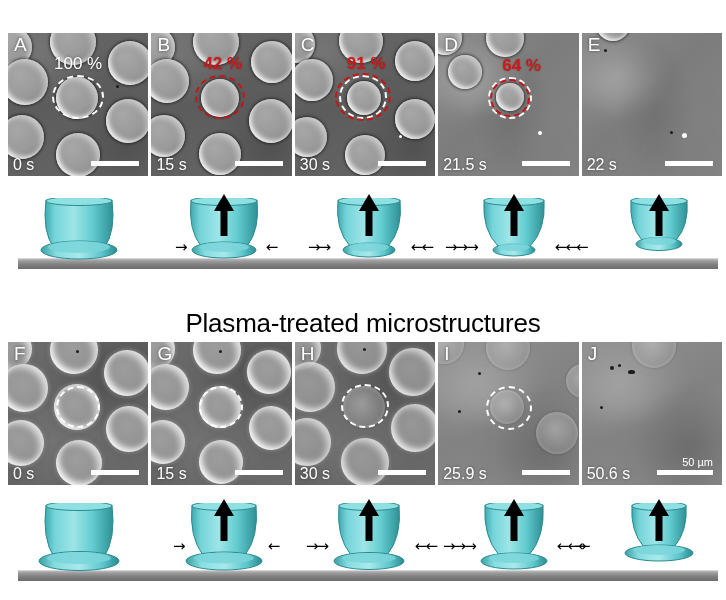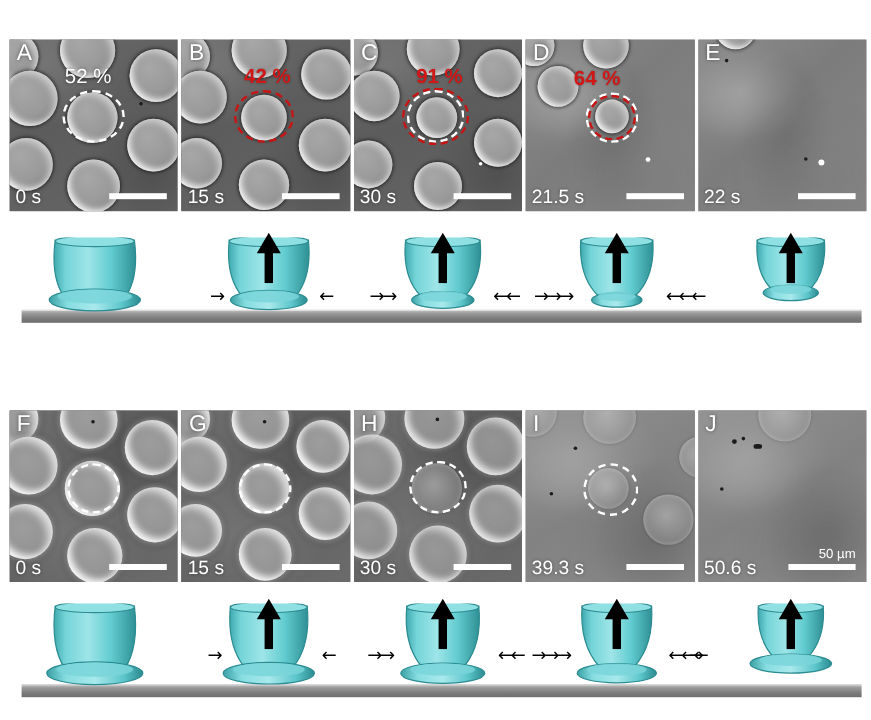--- a/index.html
+++ b/index.html
@@ -182,21 +182,21 @@
       <div class="blob nt" style="left:-16px;top:-6px;width:40px;height:40px;"></div>
       <div class="blob nt" style="left:42px;top:-14px;width:46px;height:46px;"></div>
       <div class="blob nt" style="left:100px;top:8px;width:44px;height:44px;"></div>
       <div class="blob nt" style="left:-6px;top:26px;width:46px;height:46px;"></div>
       <div class="blob nt" style="left:48px;top:44px;width:42px;height:42px;"></div>
       <div class="blob nt" style="left:98px;top:66px;width:44px;height:44px;"></div>
       <div class="blob nt" style="left:-8px;top:82px;width:44px;height:44px;"></div>
       <div class="blob nt" style="left:48px;top:100px;width:44px;height:44px;"></div>
       <div class="speck dark" style="left:108px;top:52px;width:3px;height:3px;"></div>
       <div class="dash-circle" style="left:44px;top:42px;width:52px;height:44px;"></div>
-      <div class="pct white" style="left:46px;top:22px;">52 %</div>
+      <div class="pct white" style="left:46px;top:22px;">100 %</div>
       <div class="panel-letter">A</div>
       <div class="panel-time">0 s</div>
       <div class="scalebar"></div>
     </div>
 
     <div class="panel">
       <div class="field f-dark"></div>
       <div class="blob nt" style="left:-16px;top:-6px;width:40px;height:40px;"></div>
       <div class="blob nt" style="left:42px;top:-14px;width:46px;height:46px;"></div>
       <div class="blob nt" style="left:100px;top:8px;width:42px;height:42px;"></div>
@@ -234,21 +234,21 @@
     <div class="panel">
       <div class="field f-light"></div>
       <div class="smear"></div>
       <div class="blob nt" style="left:-10px;top:-12px;width:34px;height:34px;"></div>
       <div class="blob nt" style="left:48px;top:-14px;width:38px;height:38px;"></div>
       <div class="blob nt" style="left:10px;top:22px;width:34px;height:34px;"></div>
       <div class="blob nt" style="left:58px;top:50px;width:28px;height:28px;"></div>
       <div class="speck" style="left:100px;top:98px;width:4px;height:4px;"></div>
       <div class="dash-circle" style="left:50px;top:44px;width:44px;height:42px;"></div>
       <div class="dash-circle red" style="left:52px;top:46px;width:40px;height:38px;"></div>
-      <div class="pct red" style="left:40px;top:24px;">64 %</div>
+      <div class="pct red" style="left:64px;top:24px;">64 %</div>
       <div class="panel-letter">D</div>
       <div class="panel-time">21.5 s</div>
       <div class="scalebar"></div>
     </div>
 
     <div class="panel">
       <div class="field f-light"></div>
       <div class="smear"></div>
       <div class="blob nt" style="left:14px;top:-26px;width:34px;height:34px;"></div>
       <div class="speck dark" style="left:22px;top:16px;width:3px;height:3px;"></div>
@@ -336,20 +336,21 @@
         <ellipse cx="55" cy="3" rx="28" ry="4.5" fill="#8fe0e3" stroke="#2a8b90" stroke-width="1"></ellipse>
         <ellipse cx="55" cy="46" rx="23" ry="6.5" fill="url(#bgA)" stroke="#2a8b90" stroke-width="1"></ellipse>
         <ellipse cx="55" cy="43" rx="17" ry="4" fill="#79d5d9" opacity=".85"></ellipse>
       </svg>
       <svg class="up-arrow" style="top:14px;" width="22" height="42" viewBox="0 0 22 42">
         <path d="M11,0 L21,17 L14.5,17 L14.5,42 L7.5,42 L7.5,17 L1,17 Z" fill="#000"></path>
       </svg>
     </div>
   </div>
 
+  <div class="section-title" id="title-bottom">Plasma-treated microstructures</div>
 
   <div class="micro-row" id="micro-row-bottom">
 
     <div class="panel">
       <div class="field f-mid"></div>
       <div class="blob pt" style="left:-18px;top:-14px;width:42px;height:42px;"></div>
       <div class="blob pt" style="left:42px;top:-16px;width:48px;height:48px;"></div>
       <div class="blob pt" style="left:96px;top:8px;width:46px;height:46px;"></div>
       <div class="blob pt" style="left:-8px;top:22px;width:48px;height:48px;"></div>
       <div class="blob pt" style="left:46px;top:42px;width:46px;height:46px;"></div>
@@ -402,21 +403,21 @@
       <div class="smear"></div>
       <div class="blob faint" style="left:-14px;top:-18px;width:40px;height:40px;"></div>
       <div class="blob faint" style="left:48px;top:-16px;width:44px;height:44px;"></div>
       <div class="blob faint" style="left:128px;top:22px;width:34px;height:34px;"></div>
       <div class="blob faint" style="left:52px;top:48px;width:34px;height:34px;"></div>
       <div class="blob faint" style="left:98px;top:70px;width:42px;height:42px;"></div>
       <div class="speck dark" style="left:40px;top:30px;width:3px;height:3px;"></div>
       <div class="speck dark" style="left:20px;top:68px;width:3px;height:3px;"></div>
       <div class="dash-circle" style="left:48px;top:44px;width:46px;height:44px;"></div>
       <div class="panel-letter">I</div>
-      <div class="panel-time">39.3 s</div>
+      <div class="panel-time">25.9 s</div>
       <div class="scalebar"></div>
     </div>
 
     <div class="panel">
       <div class="field f-pale"></div>
       <div class="smear"></div>
       <div class="blob faint" style="left:50px;top:-18px;width:44px;height:44px;"></div>
       <div class="speck dark" style="left:28px;top:24px;width:4px;height:4px;"></div>
       <div class="speck dark" style="left:36px;top:22px;width:3px;height:3px;"></div>
       <div class="speck dark" style="left:46px;top:28px;width:7px;height:4px;border-radius:40%;"></div>

